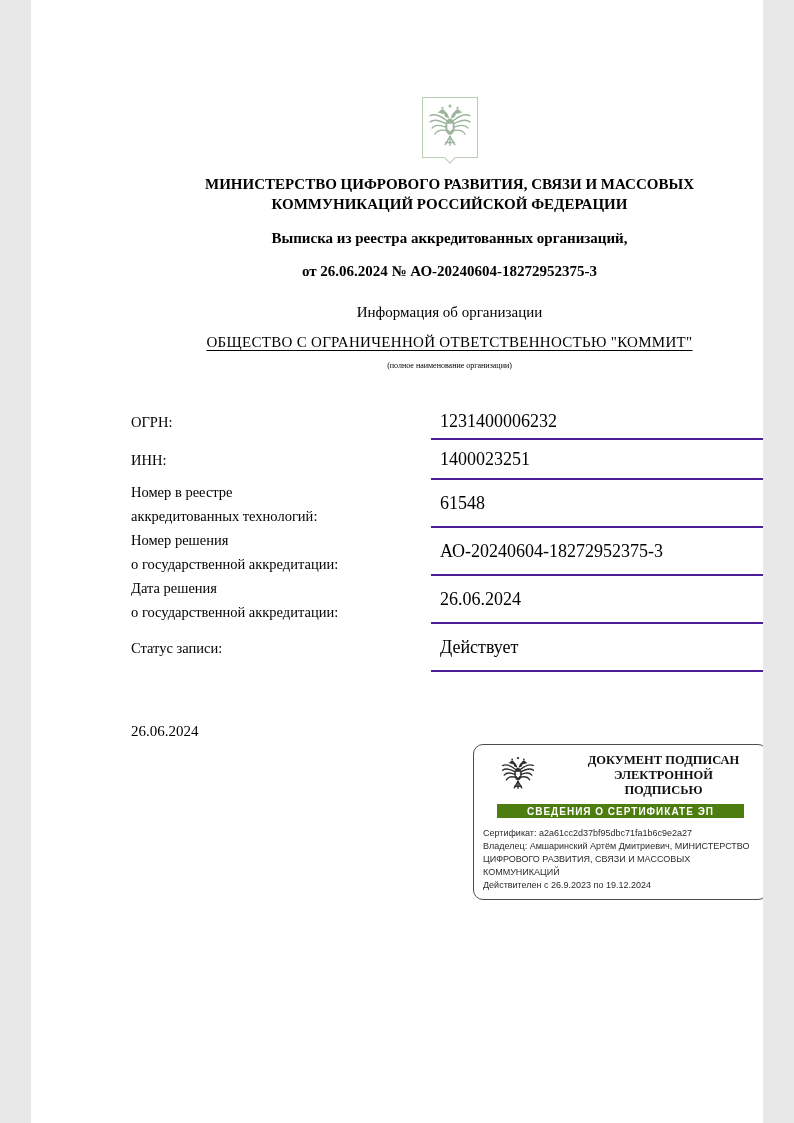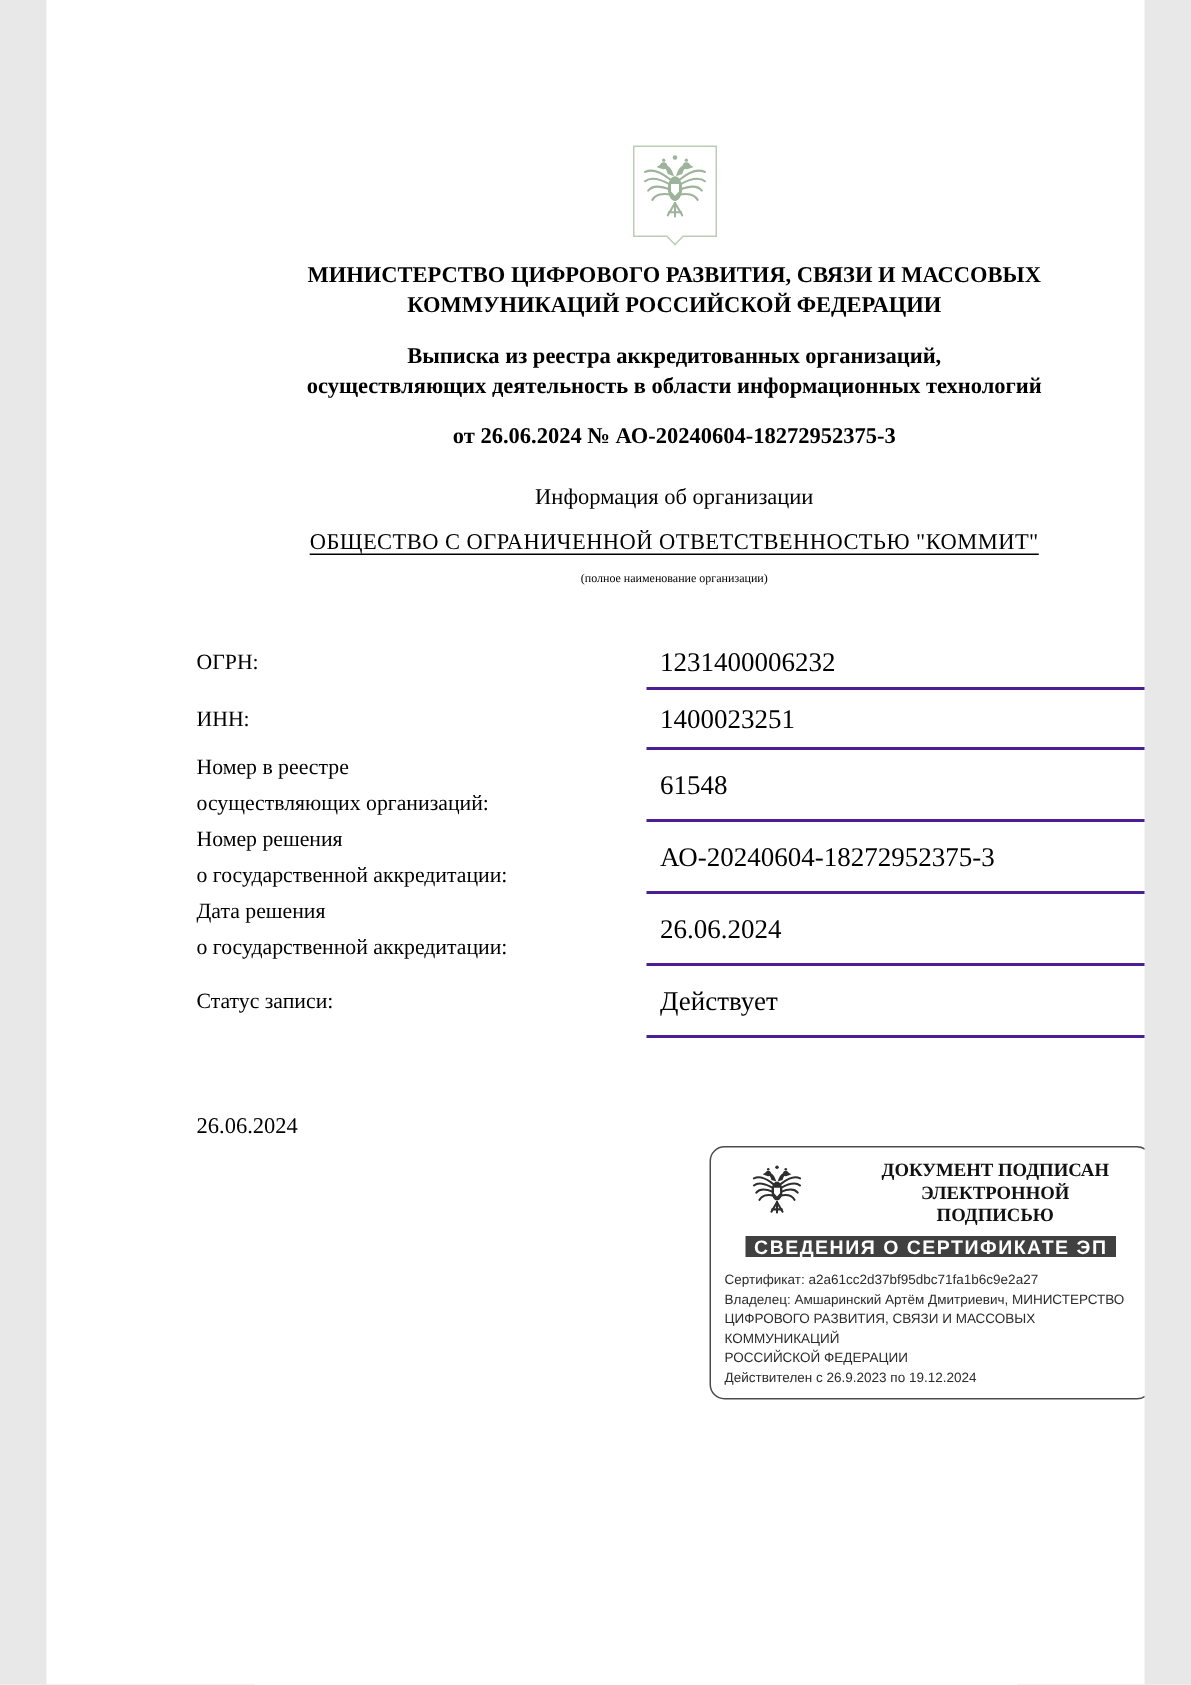--- a/index.html
+++ b/index.html
@@ -68,23 +68,23 @@
     border: 1.4px solid #4c4c4c; border-radius: 10px;
     padding: 8px 9px 7px 9px;
     font-family: "Liberation Sans", sans-serif; color: #222;
   }
   .stamp-head { display: flex; align-items: center; gap: 40px; }
   .stamp-head .stamp-eagle { margin-left: 18px; flex: 0 0 auto; }
   .stamp-title { flex: 1; text-align: center; font-weight: bold;
                  font-size: 12.5px; line-height: 15px; color: #111;
                  font-family: "Liberation Serif", serif; padding-right: 6px; }
   .stamp-bar {
-    margin: 6px 14px 0 14px; height: 14px; background: #404040; color: #fff;
+    margin: 6px 14px 0 14px; height: 14px; background: #4d7c0f; color: #fff;
     display: flex; align-items: center; justify-content: center;
-    font-size: 13px; font-weight: bold; letter-spacing: 1px;
+    font-size: 10px; font-weight: bold; letter-spacing: 1px;
   }
   .stamp-details { margin-top: 9px; font-size: 9px; line-height: 13px;
                    color: #2b2b2b; }
 </style>
 </head>
 <body>
 
 <div class="page">
   <div class="content">
 
@@ -122,21 +122,20 @@
       </span>
     </div>
 
     <div class="ministry">
       <div>МИНИСТЕРСТВО ЦИФРОВОГО РАЗВИТИЯ, СВЯЗИ И МАССОВЫХ</div>
       <div>КОММУНИКАЦИЙ РОССИЙСКОЙ ФЕДЕРАЦИИ</div>
     </div>
 
     <div class="subtitle">
       <div>Выписка из реестра аккредитованных организаций,</div>
-      <div>осуществляющих деятельность в области информационных технологий</div>
     </div>
 
     <div class="doc-number">от 26.06.2024 № АО-20240604-18272952375-3</div>
 
     <div class="section-title">Информация об организации</div>
 
     <div class="org-name">ОБЩЕСТВО С ОГРАНИЧЕННОЙ ОТВЕТСТВЕННОСТЬЮ "КОММИТ"</div>
     <div class="org-caption">(полное наименование организации)</div>
 
     <div class="form">
@@ -151,21 +150,21 @@
       <div class="form-row row-h40">
         <div class="lbl">
           <div>ИНН:</div>
         </div>
         <div class="val">1400023251</div>
       </div>
 
       <div class="form-row row-h48">
         <div class="lbl">
           <div>Номер в реестре</div>
-          <div>осуществляющих организаций:</div>
+          <div>аккредитованных технологий:</div>
         </div>
         <div class="val">61548</div>
       </div>
 
       <div class="form-row row-h48">
         <div class="lbl">
           <div>Номер решения</div>
           <div>о государственной аккредитации:</div>
         </div>
         <div class="val">АО-20240604-18272952375-3</div>
@@ -228,19 +227,18 @@
         <div class="stamp-title">
           <div>ДОКУМЕНТ ПОДПИСАН</div>
           <div>ЭЛЕКТРОННОЙ ПОДПИСЬЮ</div>
         </div>
       </div>
       <div class="stamp-bar">СВЕДЕНИЯ О СЕРТИФИКАТЕ ЭП</div>
       <div class="stamp-details">
         <div>Сертификат: a2a61cc2d37bf95dbc71fa1b6c9e2a27</div>
         <div>Владелец: Амшаринский Артём Дмитриевич, МИНИСТЕРСТВО</div>
         <div>ЦИФРОВОГО РАЗВИТИЯ, СВЯЗИ И МАССОВЫХ КОММУНИКАЦИЙ</div>
-        <div>РОССИЙСКОЙ ФЕДЕРАЦИИ</div>
         <div>Действителен с 26.9.2023 по 19.12.2024</div>
       </div>
     </div>
 
   </div>
 </div>
 
 </body></html>

